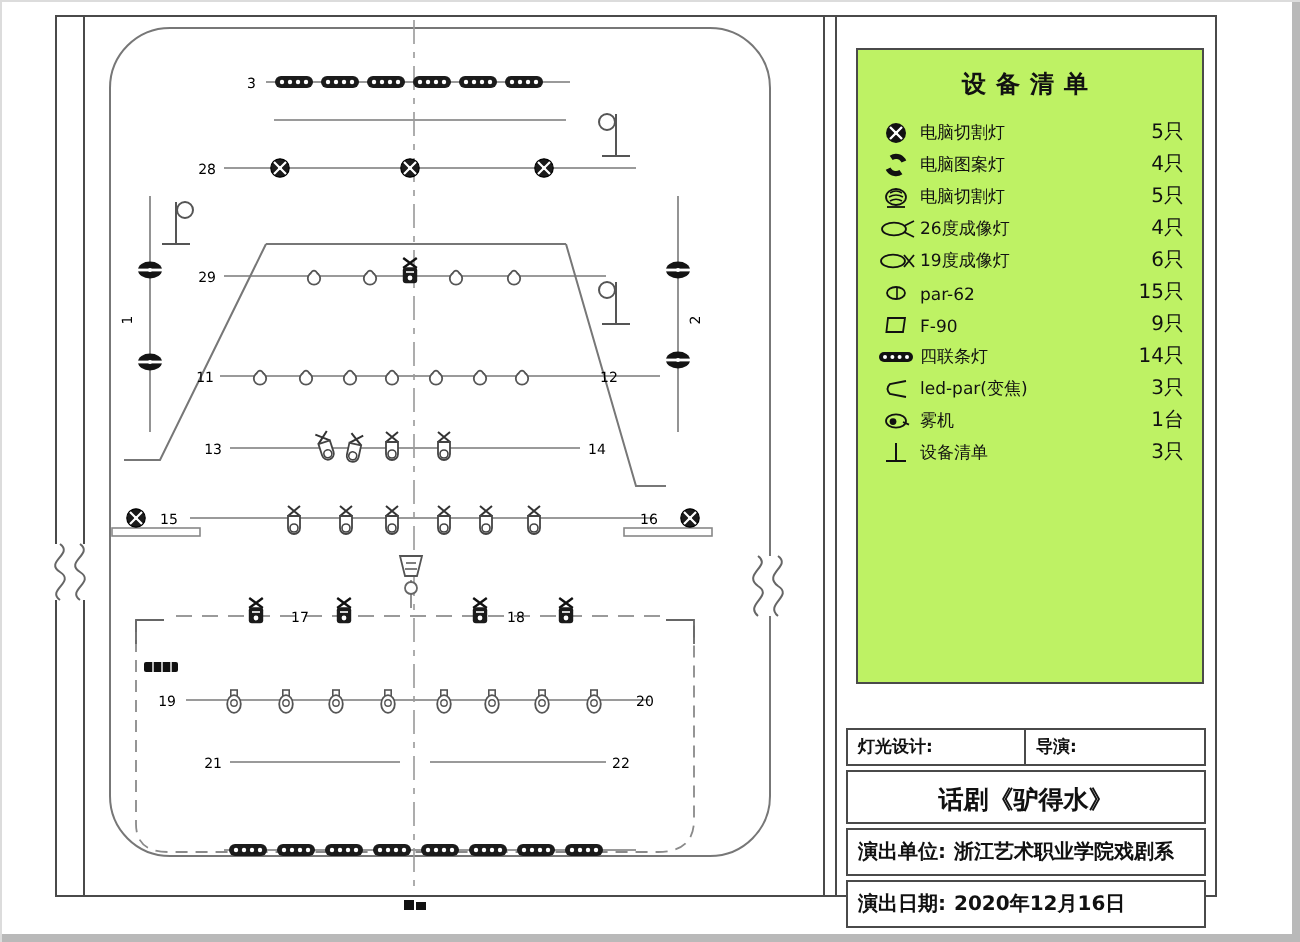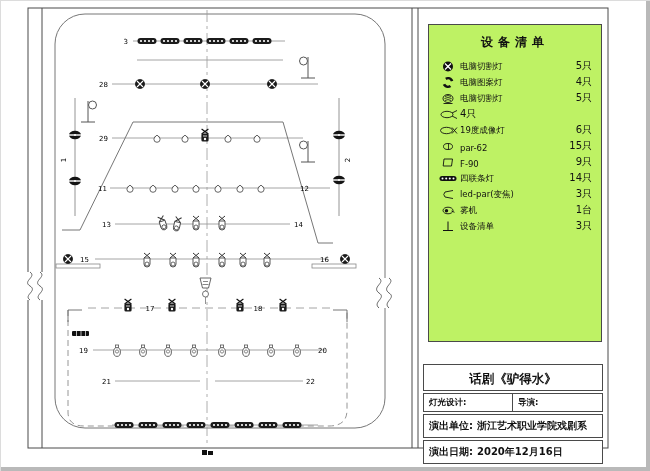--- a/index.html
+++ b/index.html
@@ -303,20 +303,21 @@
         <span class="eq-qty">5只</span>
       </div>
 
       <div class="eq-row">
         <span class="eq-icon">
           <svg width="22" height="13" viewBox="-11 -6.5 22 13">
               <ellipse cx="-1" rx="6" ry="3.2" fill="none" stroke="#111" stroke-width="0.9"></ellipse>
               <path d="M4,-1.5 L9,-4 M4,1.5 L9,4" stroke="#111" stroke-width="0.9" fill="none"></path>
             </svg>
           </span>
+        <span class="eq-name">26度成像灯</span>
         <span class="eq-qty">4只</span>
       </div>
 
       <div class="eq-row">
         <span class="eq-icon">
           <svg width="22" height="13" viewBox="-11 -6.5 22 13">
               <ellipse cx="-1.5" rx="6" ry="3.2" fill="none" stroke="#111" stroke-width="0.9"></ellipse>
               <path d="M4,-3 L9,3 M9,-3 L4,3" stroke="#111" stroke-width="0.9" fill="none"></path>
             </svg>
           </span>
@@ -389,25 +390,25 @@
             </svg>
           </span>
         <span class="eq-name">设备清单</span>
         <span class="eq-qty">3只</span>
       </div>
 
     </div>
   </div>
 
   <div class="tb">
-    <div class="tb-row tb-title">话剧《驴得水》</div>
     <div class="tb-row tb-split">
       <span class="tb-cell-l">灯光设计:</span>
       <span class="tb-cell-r">导演:</span>
     </div>
+    <div class="tb-row tb-title">话剧《驴得水》</div>
     <div class="tb-row tb-line">
       <span>演出单位:</span>
       <span class="val">浙江艺术职业学院戏剧系</span>
     </div>
     <div class="tb-row tb-line">
       <span>演出日期:</span>
       <span class="val">2020年12月16日</span>
     </div>
   </div>
 

